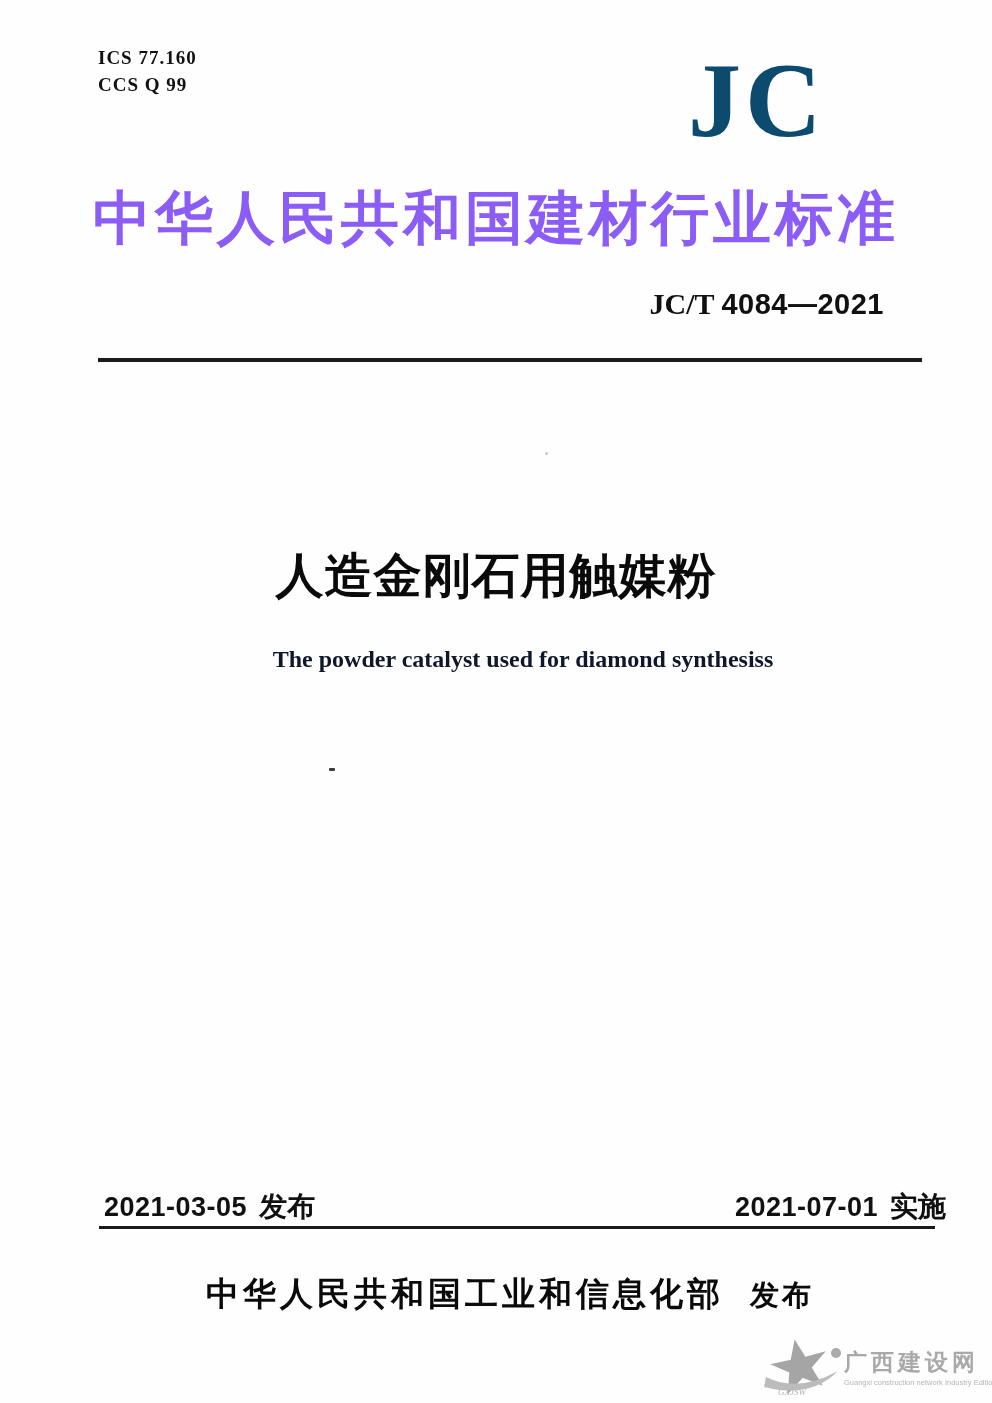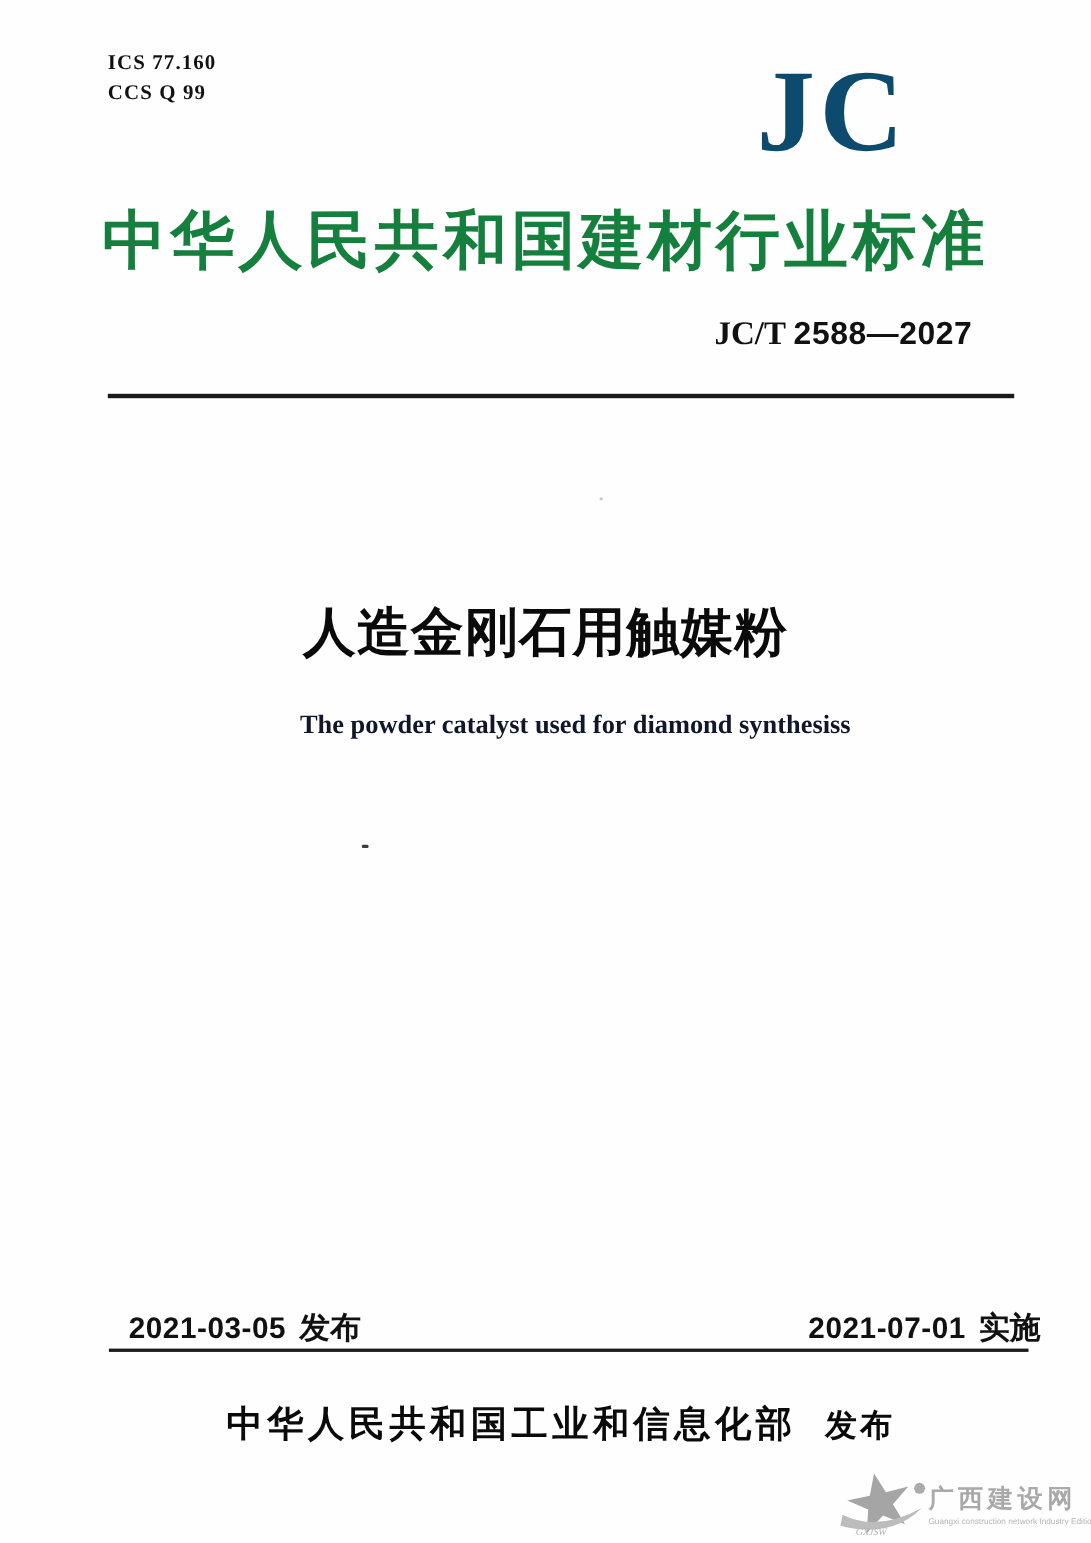--- a/index.html
+++ b/index.html
@@ -48,21 +48,21 @@
     left: 0;
     top: 188px;
     width: 992px;
     text-align: center;
     font-weight: bold;
     font-size: 58px;
     line-height: 62px;
     letter-spacing: 4px;
     white-space: nowrap;
     font-family: "Liberation Serif", "DejaVu Serif", serif;
-    color: #15803d;
+    color: #8b5cf6;
   }
 
   
   .std-code {
     position: absolute;
     top: 288px;
     right: 108px;
     font-size: 30px;
     line-height: 32px;
     font-weight: bold;
@@ -112,21 +112,21 @@
     font-size: 24px;
     line-height: 30px;
     white-space: nowrap;
     color: #0f172a;
     margin-left: 27px;
   }
 
   
   .date-issue {
     position: absolute;
-    left: 117px;
+    left: 104px;
     top: 1188px;
     white-space: nowrap;
   }
   .date-impl {
     position: absolute;
     right: 46px;
     top: 1188px;
     white-space: nowrap;
   }
   .date-value {
@@ -242,21 +242,21 @@
     <div>ICS 77.160</div>
     <div>CCS Q 99</div>
   </div>
 
   <div class="jc-logo">JC</div>
 
   <div class="org-title">中华人民共和国建材行业标准</div>
 
   <div class="std-code">
     <span class="prefix">JC/T</span>
-    <span class="number">2588—2027</span>
+    <span class="number">4084—2021</span>
   </div>
 
   <div class="rule-top"></div>
 
   <div class="doc-title-cn">人造金刚石用触媒粉</div>
 
   <div class="doc-title-en">The powder catalyst used for diamond synthesiss</div>
 
   <div class="speck-1"></div>
   <div class="speck-2"></div>

